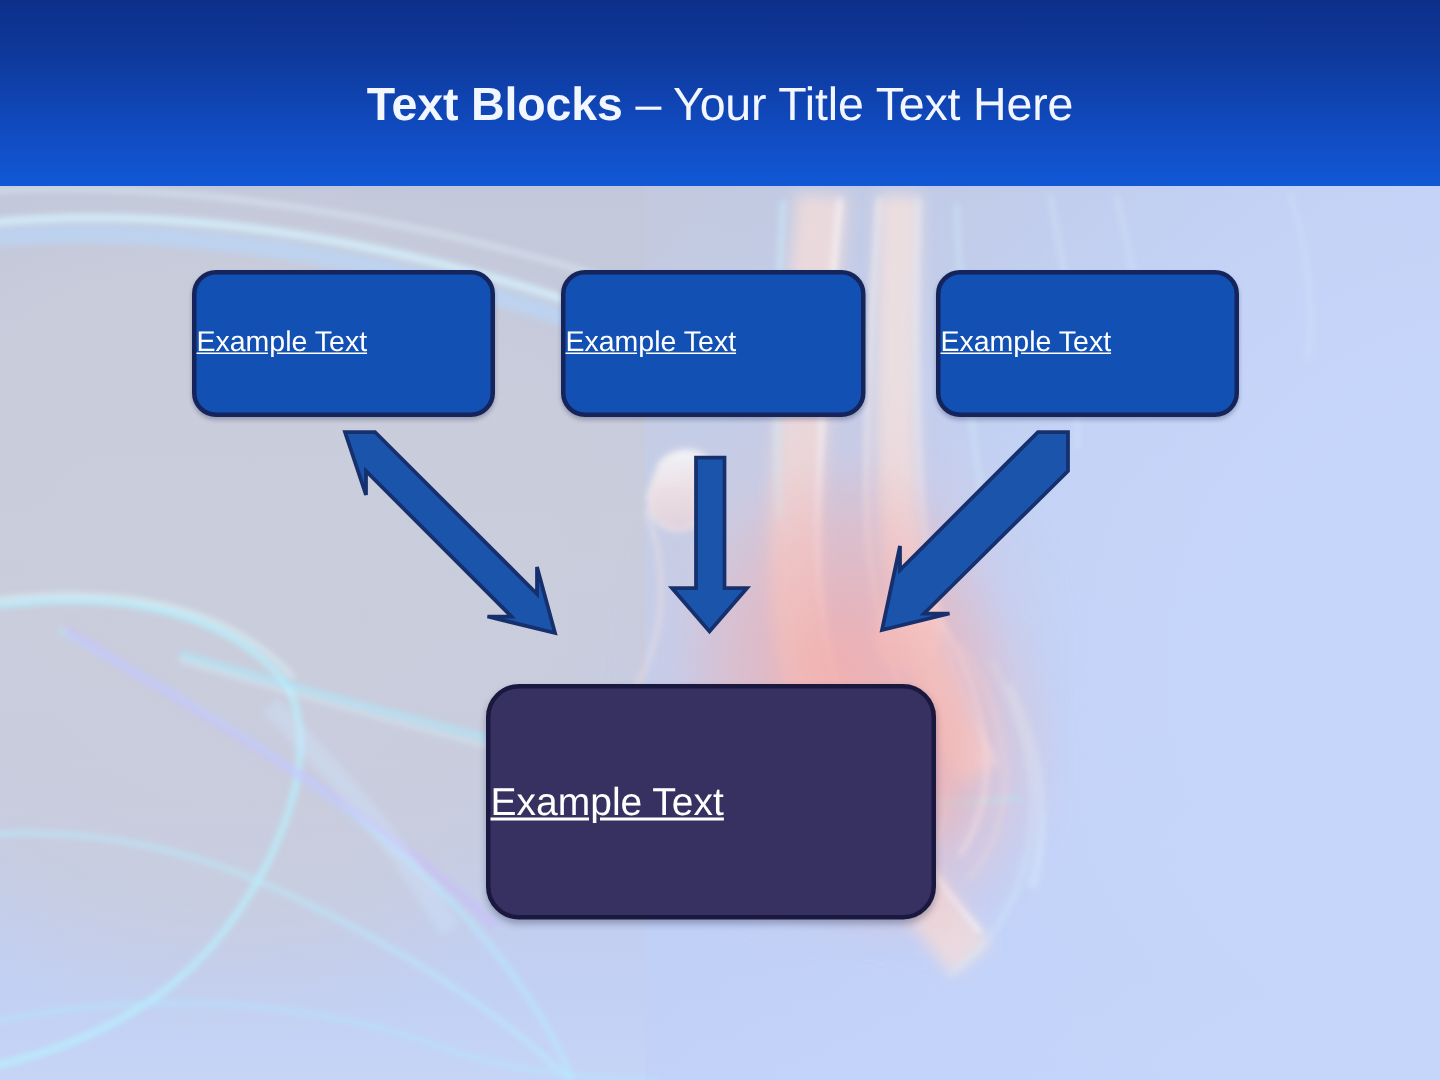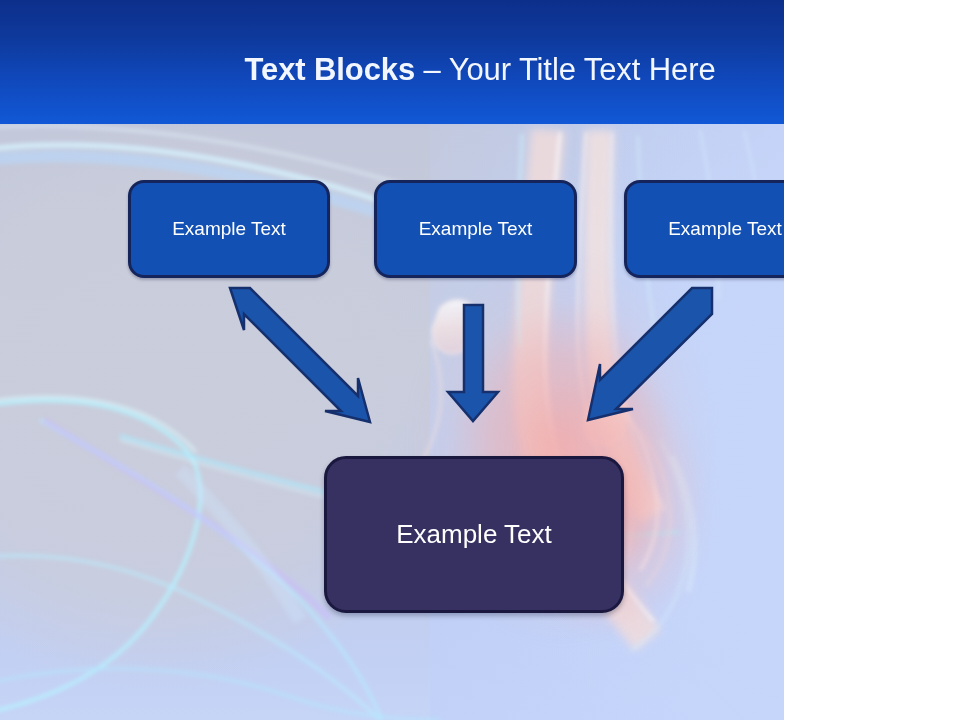--- a/index.html
+++ b/index.html
@@ -6,21 +6,21 @@
     margin: 0;
     padding: 0;
     background: #ffffff;
   }
   body {
     font-family: "Liberation Sans", sans-serif;
   }
 
   #slide {
     position: relative;
-    width: 784px;
+    width: 960px;
     height: 720px;
     overflow: hidden;
     background: #c6cbdc;
   }
 
   
   .bg-base {
     position: absolute;
     inset: 0;
     background:
@@ -83,22 +83,23 @@
   .slide-title .t-bold { font-weight: bold; }
   .slide-title .t-light { font-weight: normal; }
 
   
   .box {
     position: absolute;
     box-sizing: border-box;
     border-radius: 16px;
     display: flex;
     align-items: center;
-    justify-content: center;
+    justify-content: flex-start;
     color: #ffffff;
+    text-decoration: underline;
   }
   .box-top {
     background: #1250b4;
     border: 3px solid #15255c;
     font-size: 19px;
     box-shadow: 0 2px 3px rgba(20,30,70,0.28);
   }
   .box-bottom {
     background: #373162;
     border: 3px solid #1b1840;

